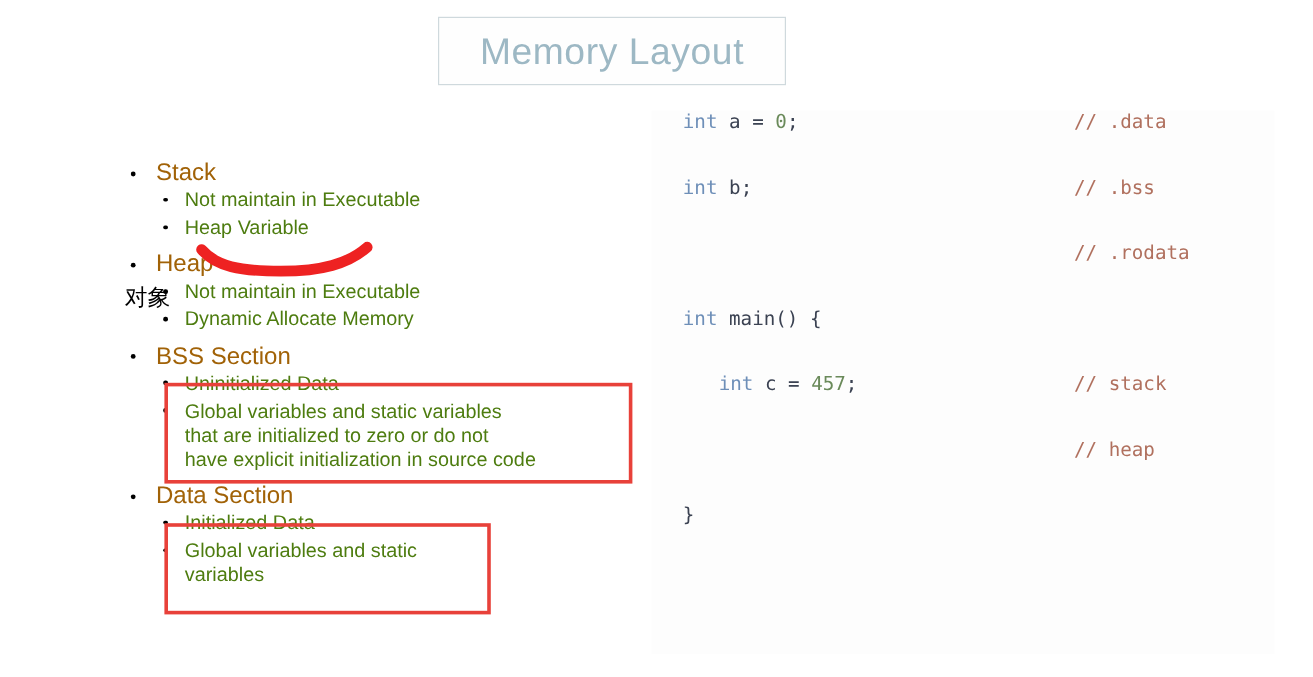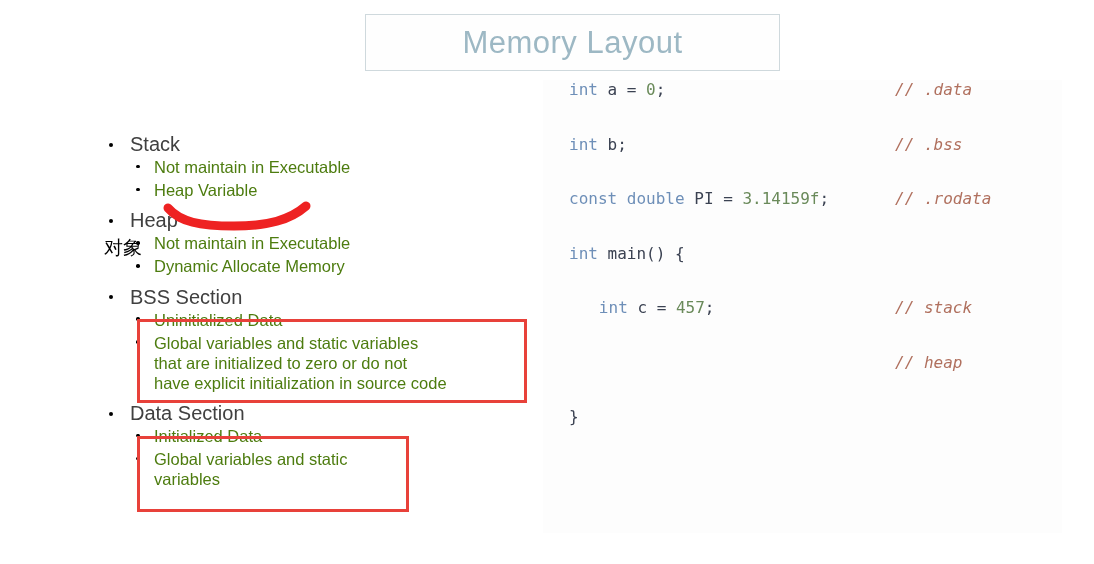--- a/index.html
+++ b/index.html
@@ -14,21 +14,21 @@
     overflow: hidden;
     font-family: "Liberation Sans", sans-serif;
     -webkit-font-smoothing: antialiased;
   }
 
   
   #title-box {
     position: absolute;
     left: 365px;
     top: 14px;
-    width: 415px;
+    width: 290px;
     height: 57px;
     border: 1px solid #cfd9dd;
     box-sizing: border-box;
     background: #fefefe;
     display: flex;
     align-items: center;
     justify-content: center;
   }
   #title-text {
     font-size: 31px;
@@ -42,21 +42,21 @@
   #bullets {
     position: absolute;
     left: 104px;
     top: 134px;
     width: 440px;
   }
   .lvl1 {
     position: relative;
     padding-left: 26px;
     font-size: 20px;
-    color: #404040;
+    color: #a16207;
     line-height: 1.0;
     margin-bottom: 2px;
   }
   .lvl1 > .dot {
     position: absolute;
     left: 5px;
     top: 0.44em;
     width: 4px;
     height: 4px;
     border-radius: 50%;
@@ -112,42 +112,41 @@
     background: transparent;
     pointer-events: none;
   }
   #bss-box  { left: 137px; top: 319px; width: 390px; height: 84px; }
   #data-box { left: 137px; top: 436px; width: 272px; height: 76px; }
 
   
   #code-panel {
     position: absolute;
     left: 543px;
-    top: 80px;
+    top: 92px;
     width: 519px;
     height: 453px;
     background: #fdfdfd;
     font-family: "DejaVu Sans Mono", monospace;
     font-size: 16px;
   }
   .code-line {
     position: relative;
     height: 54.5px;
     white-space: pre;
   }
   .code-src {
     position: absolute;
     left: 26px;
     top: 0;
   }
   .code-cmt {
     position: absolute;
     left: 352px;
     top: 0;
-    font-style: italic;
     color: #b0705e;
   }
   .ind1 { padding-left: 3.1ch; }
   .kw  { color: #6e8fb8; }
   .id  { color: #3b4252; }
   .num { color: #6a8a5a; }
   .pun { color: #3b4252; }
 </style>
 </head>
 <body>
@@ -187,18 +186,18 @@
 <svg id="red-underline" viewBox="0 0 160 40" xmlns="http://www.w3.org/2000/svg">
   <path d="M 8 12 C 20 26, 40 30, 74 30 C 108 30, 130 24, 146 10" fill="none" stroke="#ee2222" stroke-width="9" stroke-linecap="round" stroke-linejoin="round"></path>
 </svg>
 
 <div class="red-box" id="bss-box"></div>
 <div class="red-box" id="data-box"></div>
 
 <div id="code-panel">
     <div class="code-line"><span class="code-src"><span class="kw">int</span><span class="pun"> </span><span class="id">a</span><span class="pun"> = </span><span class="num">0</span><span class="pun">;</span></span><span class="code-cmt">// .data</span></div>
     <div class="code-line"><span class="code-src"><span class="kw">int</span><span class="pun"> </span><span class="id">b</span><span class="pun">;</span></span><span class="code-cmt">// .bss</span></div>
-    <div class="code-line"><span class="code-src"><span class="kw">const</span><span class="pun"> </span><span class="kw">double</span><span class="pun"> </span><span class="id">PI</span><span class="pun"> = </span><span class="num">3.14159f</span><span class="pun">;</span></span><span class="code-cmt">// .rodata</span></div>
+    <div class="code-line"><span class="code-cmt">// .rodata</span></div>
     <div class="code-line"><span class="code-src"><span class="kw">int</span><span class="pun"> </span><span class="id">main</span><span class="pun">() {</span></span></div>
     <div class="code-line"><span class="code-src ind1"><span class="kw">int</span><span class="pun"> </span><span class="id">c</span><span class="pun"> = </span><span class="num">457</span><span class="pun">;</span></span><span class="code-cmt">// stack</span></div>
     <div class="code-line"><span class="code-cmt">// heap</span></div>
     <div class="code-line"><span class="code-src"><span class="pun">}</span></span></div>
   </div>
 
 </body></html>

